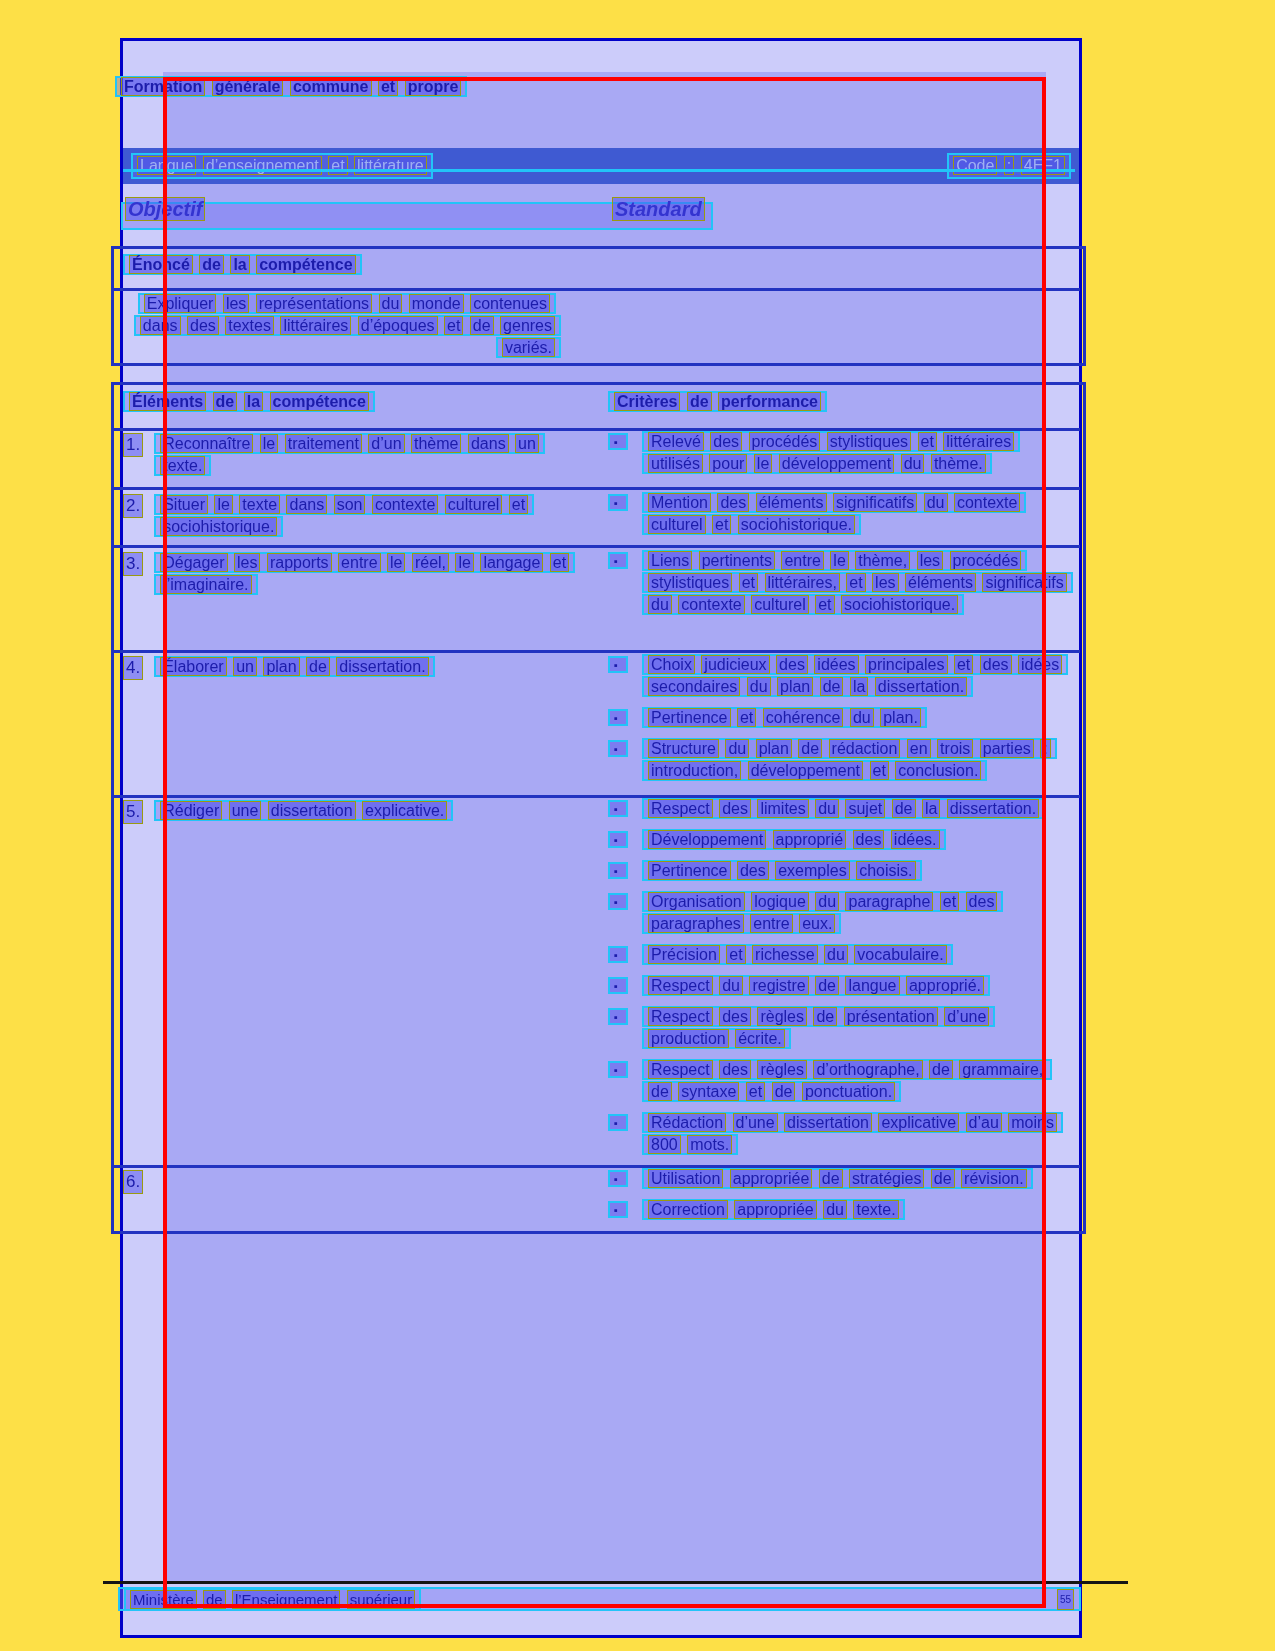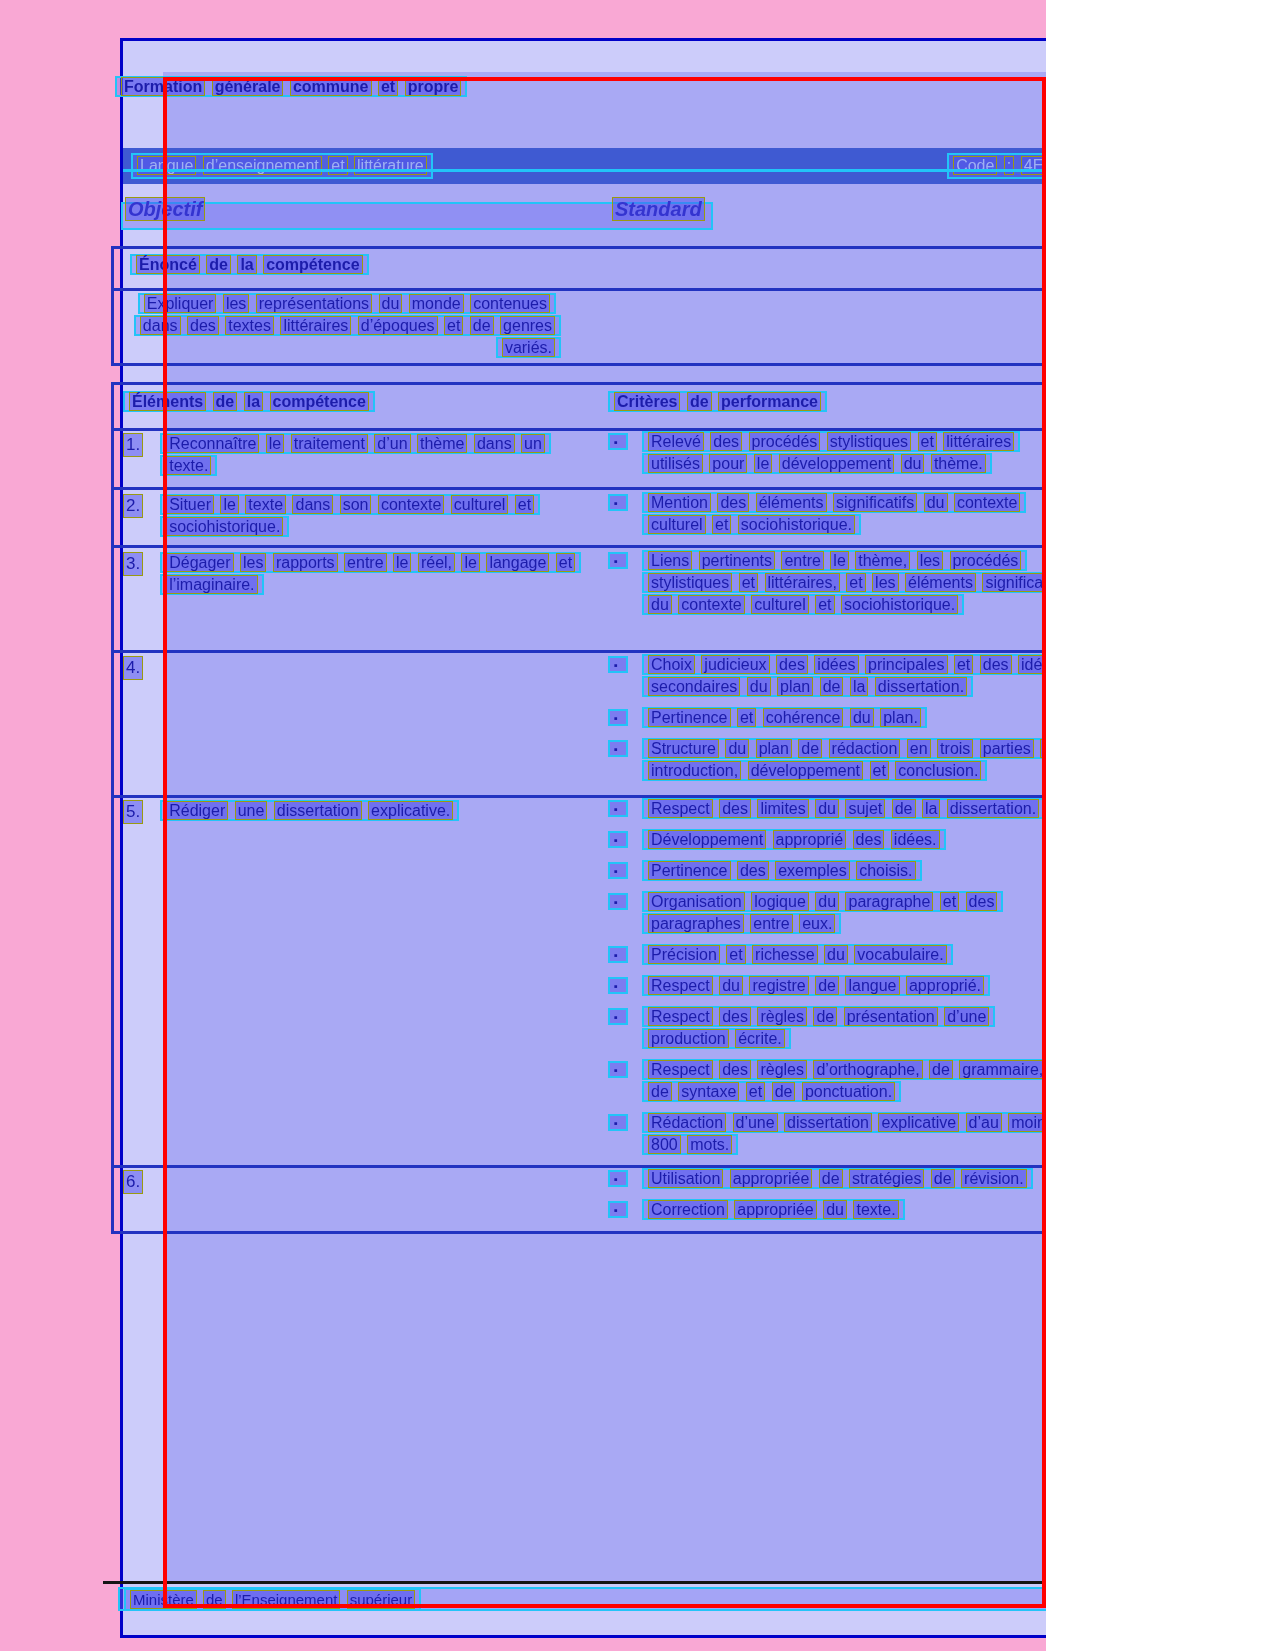--- a/index.html
+++ b/index.html
@@ -3,21 +3,21 @@
 <meta charset="utf-8">
 <style>
   :root{
     --page-border:#0000c8; --page-bg:#ccccfa; --panel:#a9a9f4; --band:#3f5ad2;
     --band-text:#9fb0f2; --ink:#1c1caa; --section-border:#2233c0;
     --annotation-red:#ff0000; --annotation-cyan:#22c4f8; --annotation-olive:#9a9a10;
     --word-fill:rgba(80,80,235,.50); --line-fill:rgba(110,110,240,.42); --footer-line:#151515;
   }
   html,body{margin:0;padding:0;}
   body{background:#ffffff;font-family:"Liberation Sans",sans-serif;}
-  #canvas{position:relative;width:1046px;height:1651px;background:#f9a8d4;overflow:hidden;}
+  #canvas{position:relative;width:1275px;height:1651px;background:#fde047;overflow:hidden;}
   .abs{position:absolute;}
   .t{font-size:16px;line-height:22px;color:var(--ink);}
   .bold{font-weight:bold;}
   
   .lb{
     background:var(--line-fill);
     border:2px solid var(--annotation-cyan);
     padding:0 3px;
     -webkit-box-decoration-break:clone; box-decoration-break:clone;
   }
@@ -31,21 +31,21 @@
   .panel{left:163px;top:72px;width:883px;height:1509px;background:var(--panel);}
   .band{left:123px;top:148px;width:956px;height:36px;background:var(--band);display:flex;align-items:center;justify-content:space-between;padding:0 8px;box-sizing:border-box;}
   .band .t{color:var(--band-text);}
   .cyan-line{background:var(--annotation-cyan);height:3px;}
   .sect{border:3px solid var(--section-border);box-sizing:border-box;background:transparent;}
   .sep{background:var(--section-border);height:3px;left:114px;width:966px;}
   .obj-box{left:121px;top:202px;width:592px;height:28px;background:var(--line-fill);border:2px solid var(--annotation-cyan);box-sizing:border-box;}
   .obj-label{font-size:20px;font-weight:bold;font-style:italic;color:#3434d0;line-height:24px;}
   .el-cell{display:flex;align-items:flex-start;}
   .num{flex:none;font-size:17px;line-height:22px;color:var(--ink);}
-  .etw{width:430px;margin-left:16px;}
+  .etw{width:430px;margin-left:10px;}
   .crit-cell{display:flex;flex-direction:column;gap:9px;}
   .crit{display:flex;align-items:flex-start;}
   .bullet{
     flex:none;width:20px;height:17px;margin-top:2px;
     background:var(--word-fill);border:2px solid var(--annotation-cyan);
     color:var(--ink);font-size:11px;line-height:15px;text-align:left;padding-left:4px;box-sizing:border-box;
   }
   .ctw{width:432px;margin-left:14px;}
   .black-rule{left:103px;top:1581px;width:1025px;height:3px;background:var(--footer-line);}
   .footer-box{left:118px;top:1587px;width:963px;height:24px;background:var(--line-fill);border:2px solid var(--annotation-cyan);box-sizing:border-box;display:flex;align-items:center;justify-content:space-between;padding:0 4px;}
@@ -74,21 +74,21 @@
   <div class="abs obj-box"></div>
   <div class="abs" style="left:124px;top:197px;z-index:10;">
     <span class="w obj-label">Objectif</span>
   </div>
   <div class="abs" style="left:611px;top:197px;z-index:10;">
     <span class="w obj-label">Standard</span>
   </div>
 
   <div class="abs sect" style="left:111px;top:246px;width:975px;height:120px;"></div>
   <div class="abs sep" style="top:288px;"></div>
-  <div class="abs" style="left:123px;top:254px;padding-left:7px;">
+  <div class="abs" style="left:123px;top:254px;">
     <span class="lb wordify t bold"><span class="w">Énoncé</span> <span class="w">de</span> <span class="w">la</span> <span class="w">compétence</span></span>
   </div>
   <div class="abs" style="left:121px;top:293px;width:440px;text-align:right;">
     <span class="lb wordify t"><span class="w">Expliquer</span> <span class="w">les</span> <span class="w">représentations</span> <span class="w">du</span> <span class="w">monde</span> <span class="w">contenues</span> <span class="w">dans</span> <span class="w">des</span> <span class="w">textes</span> <span class="w">littéraires</span> <span class="w">d’époques</span> <span class="w">et</span> <span class="w">de</span> <span class="w">genres</span> <span class="w">variés.</span></span>
   </div>
 
   <div class="abs sect" style="left:111px;top:382px;width:975px;height:852px;"></div>
   <div class="abs" style="left:123px;top:391px;">
     <span class="lb wordify t bold"><span class="w">Éléments</span> <span class="w">de</span> <span class="w">la</span> <span class="w">compétence</span></span>
   </div>
@@ -131,20 +131,21 @@
   </div>
   <div class="abs crit-cell" style="left:608px;top:550px;">
     <div class="crit">
       <span class="bullet">▪</span>
       <div class="ctw"><span class="lb wordify t"><span class="w">Liens</span> <span class="w">pertinents</span> <span class="w">entre</span> <span class="w">le</span> <span class="w">thème,</span> <span class="w">les</span> <span class="w">procédés</span> <span class="w">stylistiques</span> <span class="w">et</span> <span class="w">littéraires,</span> <span class="w">et</span> <span class="w">les</span> <span class="w">éléments</span> <span class="w">significatifs</span> <span class="w">du</span> <span class="w">contexte</span> <span class="w">culturel</span> <span class="w">et</span> <span class="w">sociohistorique.</span></span></div>
     </div>
   </div>
 
   <div class="abs el-cell" style="left:122px;top:656px;">
     <span class="w num">4.</span>
+    <div class="etw"><span class="lb wordify t"><span class="w">Élaborer</span> <span class="w">un</span> <span class="w">plan</span> <span class="w">de</span> <span class="w">dissertation.</span></span></div>
   </div>
   <div class="abs crit-cell" style="left:608px;top:654px;">
     <div class="crit">
       <span class="bullet">▪</span>
       <div class="ctw"><span class="lb wordify t"><span class="w">Choix</span> <span class="w">judicieux</span> <span class="w">des</span> <span class="w">idées</span> <span class="w">principales</span> <span class="w">et</span> <span class="w">des</span> <span class="w">idées</span> <span class="w">secondaires</span> <span class="w">du</span> <span class="w">plan</span> <span class="w">de</span> <span class="w">la</span> <span class="w">dissertation.</span></span></div>
     </div>
     <div class="crit">
       <span class="bullet">▪</span>
       <div class="ctw"><span class="lb wordify t"><span class="w">Pertinence</span> <span class="w">et</span> <span class="w">cohérence</span> <span class="w">du</span> <span class="w">plan.</span></span></div>
     </div>

